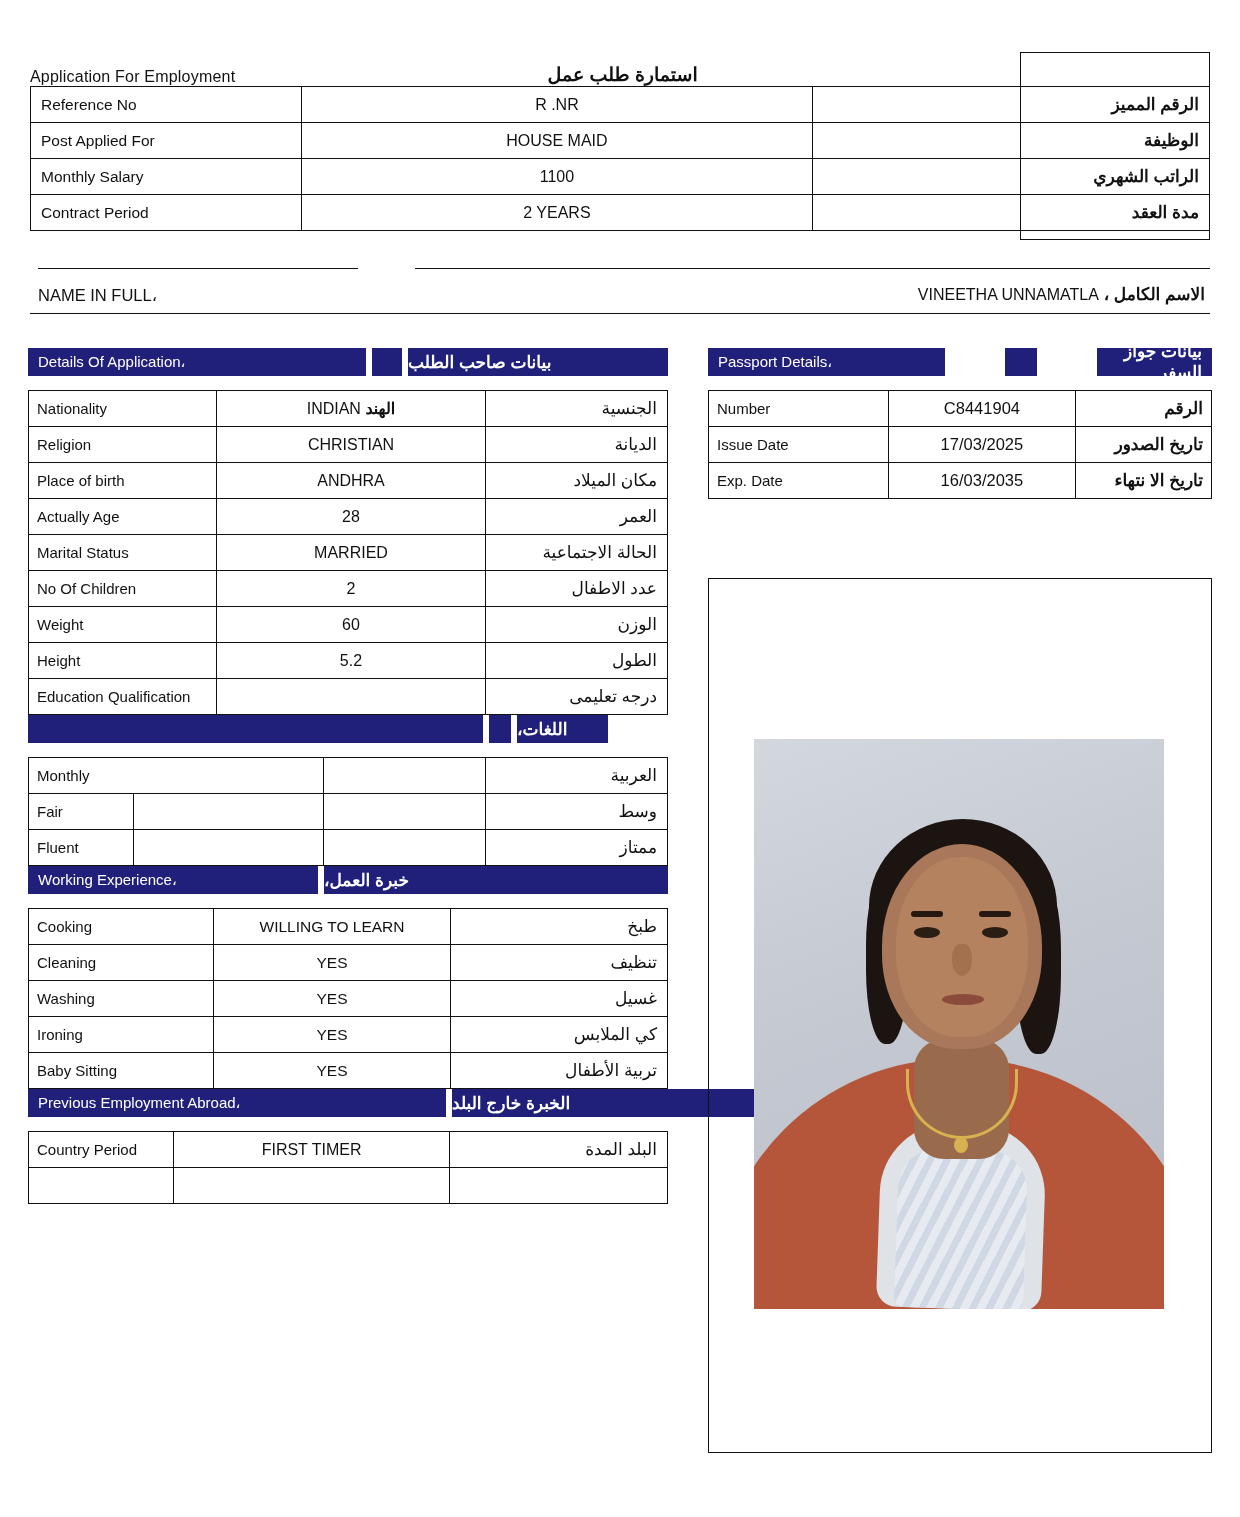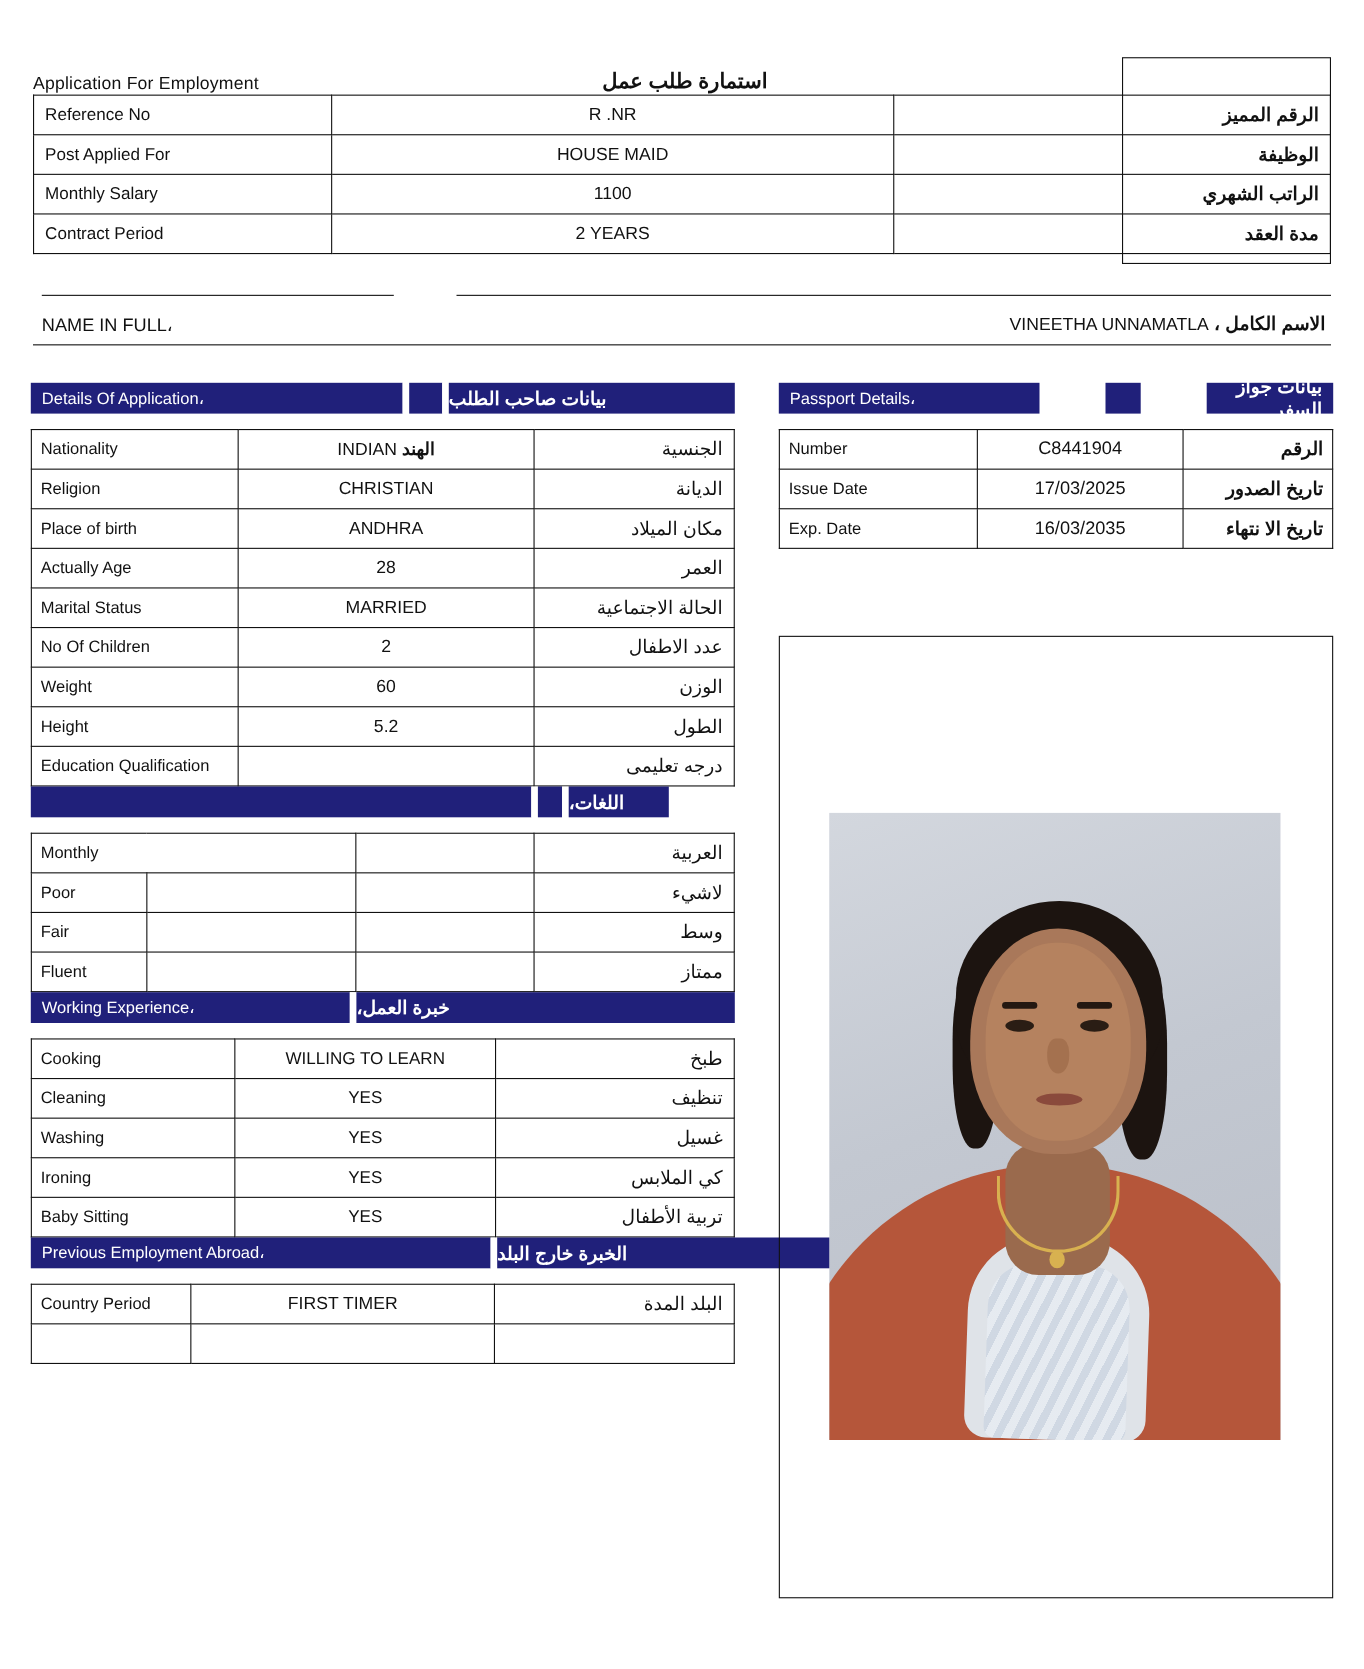--- a/index.html
+++ b/index.html
@@ -442,26 +442,20 @@
       <div class="gap2"></div>
       <div class="seg ar">اللغات،</div>
     </div>
 
     <table class="grid lang-table">
       <tbody>
           <tr class="first">
         <td class="c1" colspan="2">Monthly</td>
         <td class="c3"></td>
         <td class="c4">العربية</td>
-      </tr>
-      <tr>
-        <td class="c1">Poor</td>
-        <td class="c2"></td>
-        <td class="c3"></td>
-        <td class="c4">لاشيء</td>
       </tr>
       <tr>
         <td class="c1">Fair</td>
         <td class="c2"></td>
         <td class="c3"></td>
         <td class="c4">وسط</td>
       </tr>
       <tr>
         <td class="c1">Fluent</td>
         <td class="c2"></td>

